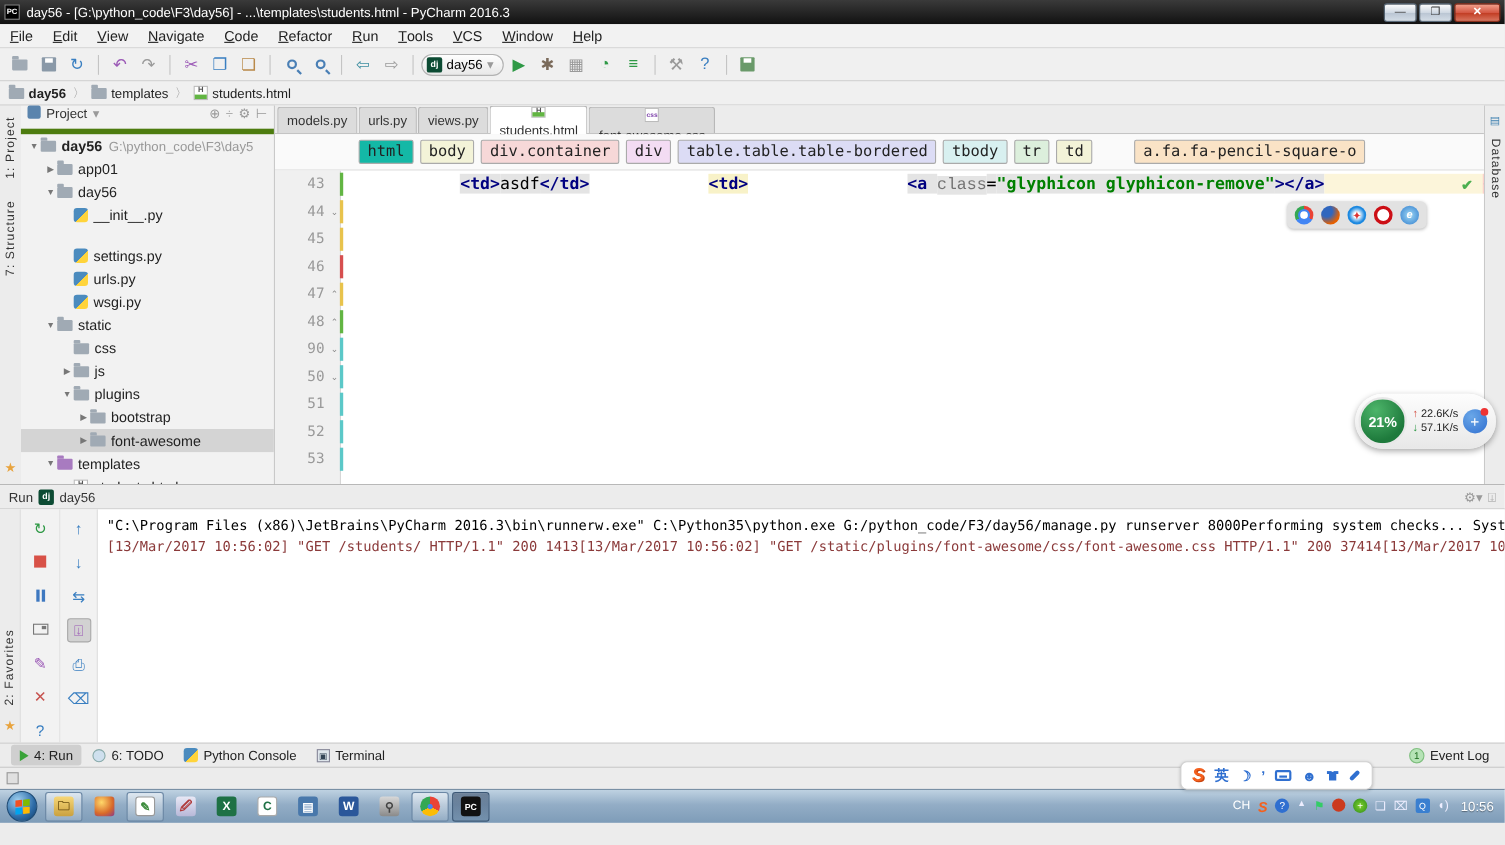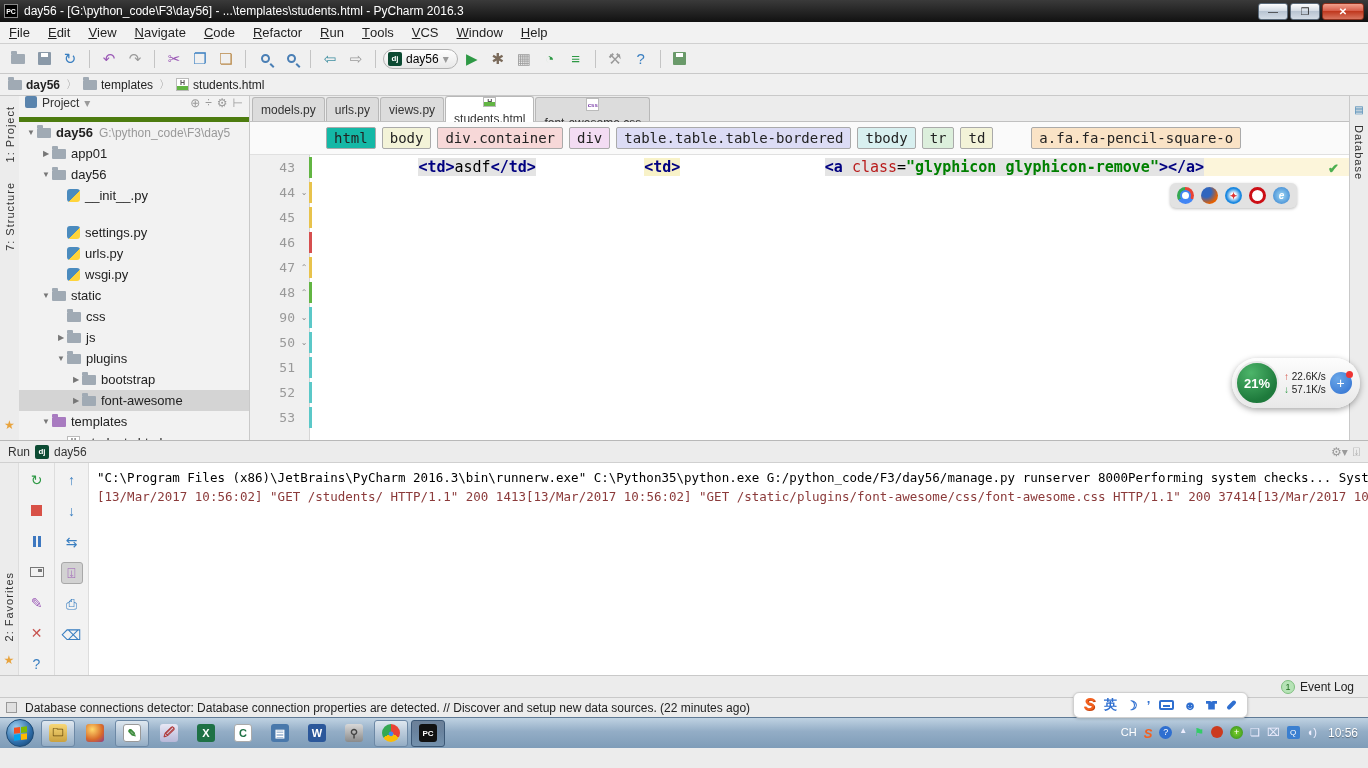--- a/index.html
+++ b/index.html
@@ -74,21 +74,21 @@
   #codearea { flex:1; display:flex; overflow:hidden; position:relative; }
   #gutter { width:60px; background:#f0f0f0; border-right:1px solid #d6d6d6; flex:none; }
   .gut-row { height:25px; display:flex; align-items:center; justify-content:flex-end; position:relative; }
   .gut-num { color:#999; font-size:13px; font-family:"DejaVu Sans Mono",monospace; margin-right:4px; }
   .gut-fold { width:10px; color:#888; font-size:8px; text-align:center; }
   .gut-mark { position:absolute; right:-3px; top:2px; bottom:2px; width:3px; }
   #codelines { flex:1; overflow:hidden; position:relative; }
   .cline { height:25px; white-space:pre; font-family:"DejaVu Sans Mono",monospace; font-size:15px; line-height:25px; }
   .cline.current { background:#fcf5da; }
   .s-tag { color:#000080; font-weight:bold; }
-  .s-attr { color:#b91c1c; }
+  .s-attr { color:#737373;font-family:Liberation Mono, monospace; }
   .s-val { color:#008000; font-weight:bold; }
   .bg-g { background:#e4e4e4; }
   .bg-y { background:#f8f2c8; }
   .bg-p { background:#fbc8c8; }
   #inspect-ok { position:absolute; top:6px; right:10px; color:#4caf50; font-size:13px; font-weight:bold; }
   #browser-popup { position:absolute; top:28px; right:52px; background:#e2e2e2; border-radius:6px; padding:4px 7px; display:flex; gap:7px; align-items:center; box-shadow:0 1px 3px rgba(0,0,0,.25); }
   .bw { width:17px; height:17px; border-radius:50%; display:flex; align-items:center; justify-content:center; font-size:10px; font-weight:bold; color:#fff; }
   .bw.chrome { background:conic-gradient(#ea4335 0 33%,#4285f4 33% 66%,#34a853 66% 100%); position:relative; }
   .bw.chrome::after { content:""; width:7px; height:7px; background:#fff; border:2px solid #4285f4; border-radius:50%; position:absolute; }
   .bw.firefox { background:radial-gradient(circle at 30% 30%,#3066be 30%,#e66000 70%); }
@@ -495,30 +495,47 @@
       <span class="ci pressed glyph-purple">⍗</span>
       <span class="ci glyph-blue">⎙</span>
       <span class="ci glyph-blue">⌫</span>
     </div>
     <div id="console"><span class="conline"><span>"C:\Program Files (x86)\JetBrains\PyCharm 2016.3\bin\runnerw.exe" C:\Python35\python.exe G:/python_code/F3/day56/manage.py runserver 8000</span></span><span class="conline"><span>Performing system checks...</span></span><span class="conline">&nbsp;</span><span class="conline"><span>System check identified no issues (0 silenced).</span></span><span class="conline"><span class="c-err">[13/Mar/2017 10:56:02] "GET /students/ HTTP/1.1" 200 1413</span></span><span class="conline"><span class="c-err">[13/Mar/2017 10:56:02] "GET /static/plugins/font-awesome/css/font-awesome.css HTTP/1.1" 200 37414</span></span><span class="conline"><span class="c-err">[13/Mar/2017 10:56:02] "GET /static/plugins/font-awesome/fonts/fontawesome-webfont.woff2?v=4.7.0 HTTP/1.1" 200 77160</span></span></div>
   </div>
 </div>
 
 <div id="bottombar">
   <span class="spacer" style="flex:none;width:2px"></span>
+  <span id="btabs" style="display:flex;gap:2px">
+      <span class="btab active">
+        <span class="play-tri"></span>
+        <span>4: Run</span>
+      </span>
+      <span class="btab">
+        <span class="todo-ic"></span>
+        <span>6: TODO</span>
+      </span>
+      <span class="btab">
+        <span class="py-file-ic"></span>
+        <span>Python Console</span>
+      </span>
+      <span class="btab">
+        <span class="term-ic">▣</span>
+        <span>Terminal</span>
+      </span>
+    </span>
   <span class="spacer"></span>
   <span class="btab">
     <span class="evt-bubble">1</span>
     <span>Event Log</span>
   </span>
 </div>
 
 <div id="statusbar">
   <span class="sq-ic"></span>
-  <span>Database connections detector: Database connection properties are detected. // Discover and setup new data sources. (22 minutes ago)</span>
   <div id="sogou">
     <span class="sg-s">S</span>
     <span class="sg-i">英</span>
     <span class="sg-i">☽</span>
     <span class="sg-i">’</span>
     <span class="kb-ic"></span>
     <span class="sg-i">☻</span>
     <span class="shirt-ic"></span>
     <span class="wrench-ic"></span>
   </div>

